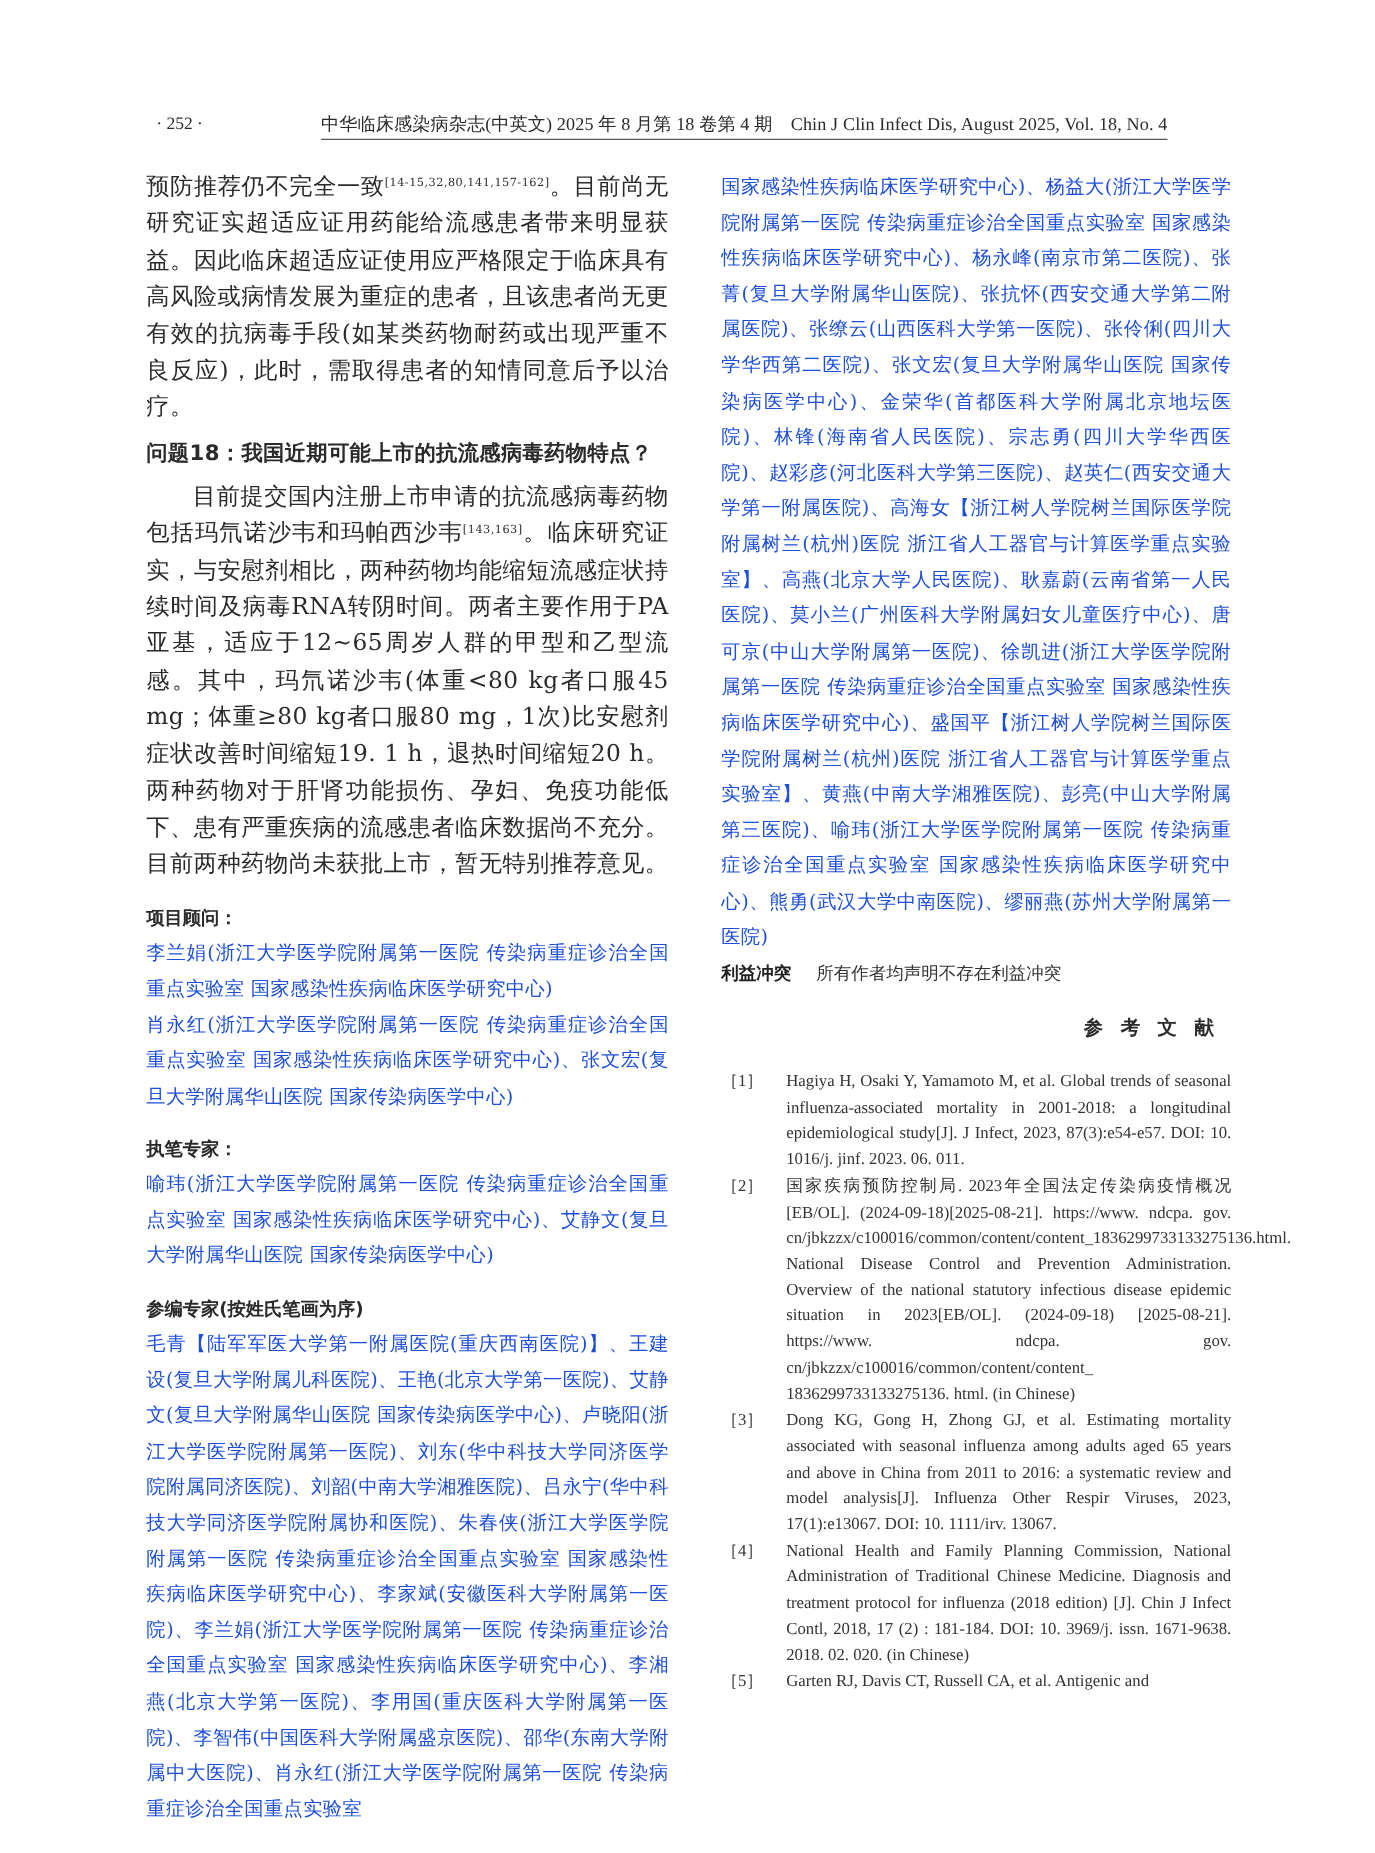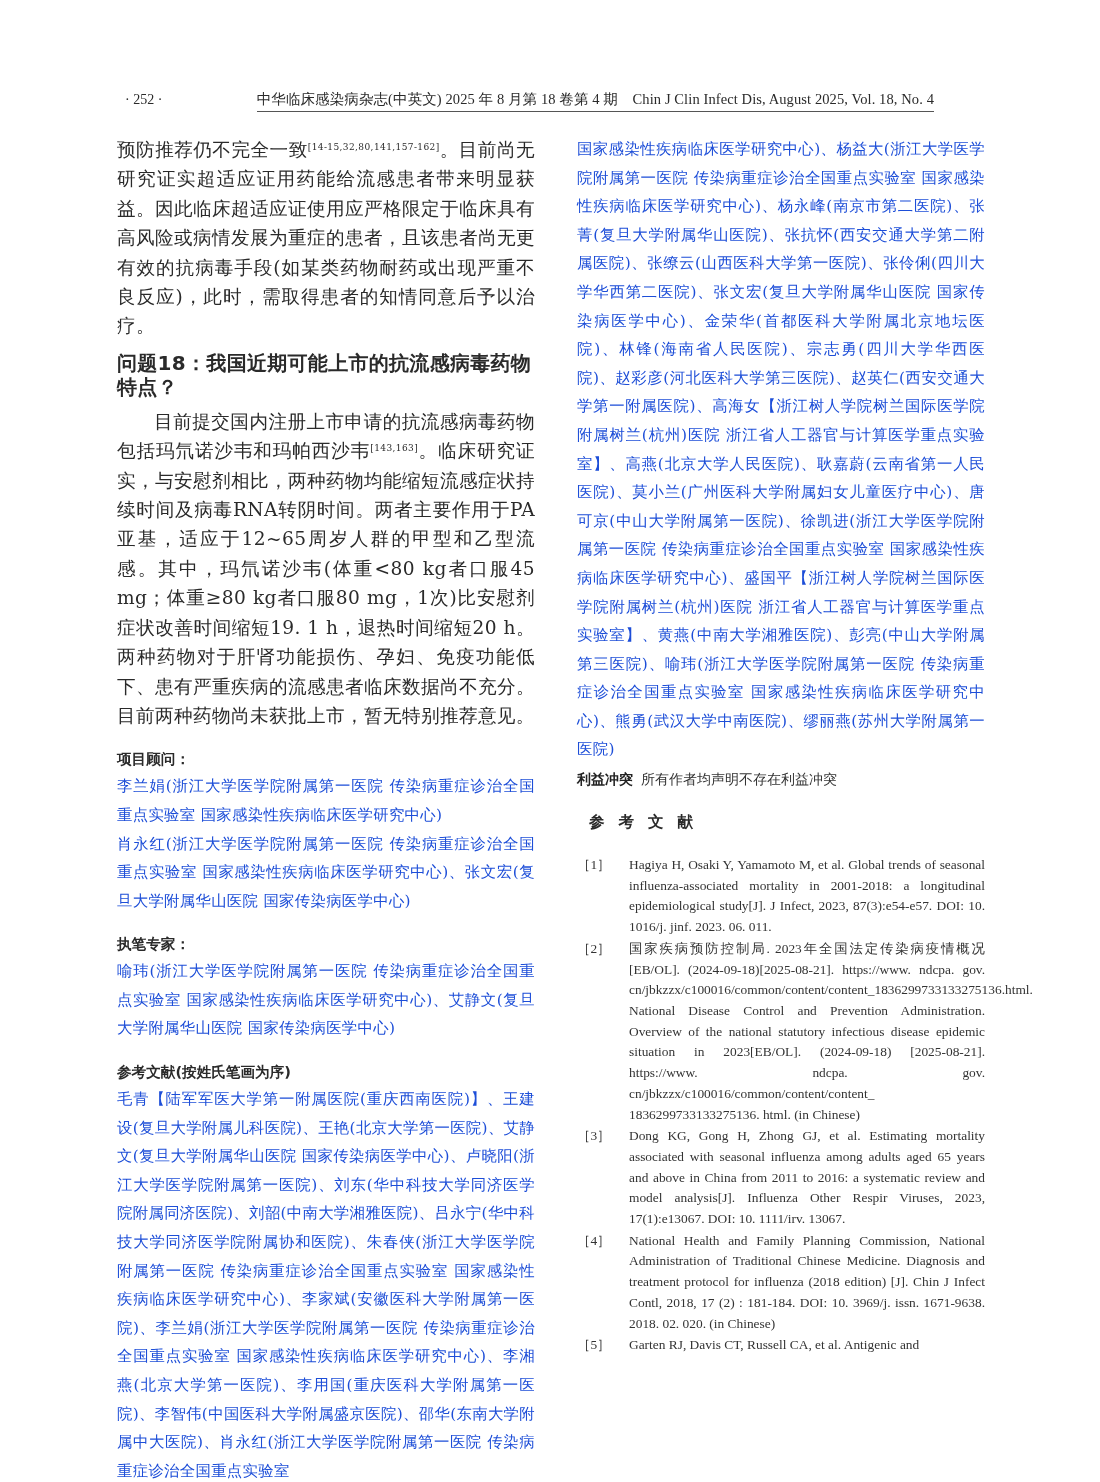--- a/index.html
+++ b/index.html
@@ -7,27 +7,27 @@
          font-family:"DejaVu Serif","Liberation Serif",serif; color:#2a2a2a; }
   .header { position:absolute; top:90px; left:0; width:1022px; height:24px; }
   .page-num { position:absolute; left:125px; top:2px; font-size:14px; font-family:"Liberation Serif",serif; }
   .running { position:absolute; right:88px; top:0px; font-size:14.5px; font-family:"Liberation Serif",serif;
              border-bottom:1px solid #555; padding-bottom:2px; white-space:nowrap; letter-spacing:0.1px; }
   .col { position:absolute; top:135px; }
   .col-left { left:117px; width:418px; }
   .col-right { left:577px; width:408px; }
   .p-big { font-size:18.6px; line-height:29.4px; margin:0; text-align:justify; text-align-last:left; letter-spacing:0.4px; }
   .indent { text-indent:2em; }
-  .q-title { font-family:"DejaVu Sans","Liberation Sans",sans-serif; font-weight:bold; font-size:20px; line-height:24px; margin:10px 0 8px 0; letter-spacing:0.3px; }
+  .q-title { font-family:"DejaVu Sans","Liberation Sans",sans-serif; font-weight:bold; font-size:17px; line-height:24px; margin:10px 0 8px 0; letter-spacing:0.3px; }
   sup { font-size:9px; vertical-align:top; position:relative; top:-2px; }
   .label { font-family:"DejaVu Sans","Liberation Sans",sans-serif; font-weight:bold; font-size:14.6px; line-height:22px; margin:18px 0 2px 0; }
   .p-small { font-size:15.4px; line-height:28.6px; margin:0; text-align:justify; text-align-last:left; letter-spacing:0.3px; color:#1d4ed8; }
   .coi { margin-top:4px; font-size:14px; line-height:22px; color:#333; }
-  .coi b { font-family:"DejaVu Sans","Liberation Sans",sans-serif; font-size:14px; margin-right:8px; color:#222; }
-  .ref-title { text-align:left; font-family:"DejaVu Sans","Liberation Sans",sans-serif; font-weight:bold; font-size:15.5px; letter-spacing:14px; margin:22px 0 22px 12px; }
+  .coi b { font-family:"DejaVu Sans","Liberation Sans",sans-serif; font-size:14px; margin-right:20px; color:#222; }
+  .ref-title { text-align:right; font-family:"DejaVu Sans","Liberation Sans",sans-serif; font-weight:bold; font-size:15.5px; letter-spacing:14px; margin:22px 0 22px 12px; }
   .ref { position:relative; padding-left:52px; margin:0 0 1px 0; font-family:"Liberation Serif",serif; font-size:13.4px; line-height:20.7px; text-align:justify; color:#333; }
   .ref .num { position:absolute; left:0; top:0; }
   .ref .txt { display:block; }
   .ref .tr { display:block; }
 </style>
 </head>
 <body>
 
 <div class="header">
   <span class="page-num">· 252 ·</span>
@@ -40,21 +40,21 @@
   </p>
   <div class="q-title">问题18：我国近期可能上市的抗流感病毒药物特点？</div>
   <p class="p-big indent">
     <span>目前提交国内注册上市申请的抗流感病毒药物包括玛氘诺沙韦和玛帕西沙韦</span><sup>[143,163]</sup><span>。临床研究证实，与安慰剂相比，两种药物均能缩短流感症状持续时间及病毒RNA转阴时间。两者主要作用于PA亚基，适应于12~65周岁人群的甲型和乙型流感。其中，玛氘诺沙韦(体重&lt;80 kg者口服45 mg；体重≥80 kg者口服80 mg，1次)比安慰剂症状改善时间缩短19. 1 h，退热时间缩短20 h。两种药物对于肝肾功能损伤、孕妇、免疫功能低下、患有严重疾病的流感患者临床数据尚不充分。目前两种药物尚未获批上市，暂无特别推荐意见。</span>
   </p>
   <div class="label">项目顾问：</div>
   <p class="p-small">李兰娟(浙江大学医学院附属第一医院 传染病重症诊治全国重点实验室 国家感染性疾病临床医学研究中心)</p>
   <p class="p-small">肖永红(浙江大学医学院附属第一医院 传染病重症诊治全国重点实验室 国家感染性疾病临床医学研究中心)、张文宏(复旦大学附属华山医院 国家传染病医学中心)</p>
   <div class="label">执笔专家：</div>
   <p class="p-small">喻玮(浙江大学医学院附属第一医院 传染病重症诊治全国重点实验室 国家感染性疾病临床医学研究中心)、艾静文(复旦大学附属华山医院 国家传染病医学中心)</p>
-  <div class="label">参考文献(按姓氏笔画为序)</div>
+  <div class="label">参编专家(按姓氏笔画为序)</div>
   <p class="p-small">毛青【陆军军医大学第一附属医院(重庆西南医院)】、王建设(复旦大学附属儿科医院)、王艳(北京大学第一医院)、艾静文(复旦大学附属华山医院 国家传染病医学中心)、卢晓阳(浙江大学医学院附属第一医院)、刘东(华中科技大学同济医学院附属同济医院)、刘韶(中南大学湘雅医院)、吕永宁(华中科技大学同济医学院附属协和医院)、朱春侠(浙江大学医学院附属第一医院 传染病重症诊治全国重点实验室 国家感染性疾病临床医学研究中心)、李家斌(安徽医科大学附属第一医院)、李兰娟(浙江大学医学院附属第一医院 传染病重症诊治全国重点实验室 国家感染性疾病临床医学研究中心)、李湘燕(北京大学第一医院)、李用国(重庆医科大学附属第一医院)、李智伟(中国医科大学附属盛京医院)、邵华(东南大学附属中大医院)、肖永红(浙江大学医学院附属第一医院 传染病重症诊治全国重点实验室</p>
 </div>
 
 <div class="col col-right">
   <p class="p-small">国家感染性疾病临床医学研究中心)、杨益大(浙江大学医学院附属第一医院 传染病重症诊治全国重点实验室 国家感染性疾病临床医学研究中心)、杨永峰(南京市第二医院)、张菁(复旦大学附属华山医院)、张抗怀(西安交通大学第二附属医院)、张缭云(山西医科大学第一医院)、张伶俐(四川大学华西第二医院)、张文宏(复旦大学附属华山医院 国家传染病医学中心)、金荣华(首都医科大学附属北京地坛医院)、林锋(海南省人民医院)、宗志勇(四川大学华西医院)、赵彩彦(河北医科大学第三医院)、赵英仁(西安交通大学第一附属医院)、高海女【浙江树人学院树兰国际医学院附属树兰(杭州)医院 浙江省人工器官与计算医学重点实验室】、高燕(北京大学人民医院)、耿嘉蔚(云南省第一人民医院)、莫小兰(广州医科大学附属妇女儿童医疗中心)、唐可京(中山大学附属第一医院)、徐凯进(浙江大学医学院附属第一医院 传染病重症诊治全国重点实验室 国家感染性疾病临床医学研究中心)、盛国平【浙江树人学院树兰国际医学院附属树兰(杭州)医院 浙江省人工器官与计算医学重点实验室】、黄燕(中南大学湘雅医院)、彭亮(中山大学附属第三医院)、喻玮(浙江大学医学院附属第一医院 传染病重症诊治全国重点实验室 国家感染性疾病临床医学研究中心)、熊勇(武汉大学中南医院)、缪丽燕(苏州大学附属第一医院)</p>
   <div class="coi">
     <b>利益冲突</b><span>所有作者均声明不存在利益冲突</span>
   </div>
   <div class="ref-title">参考文献</div>
   <div id="ref-list">

